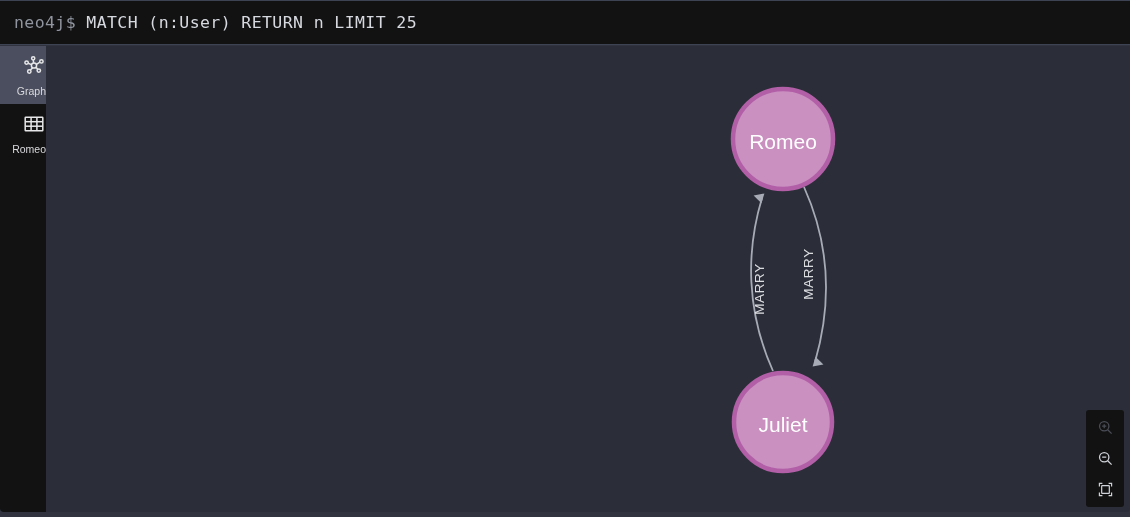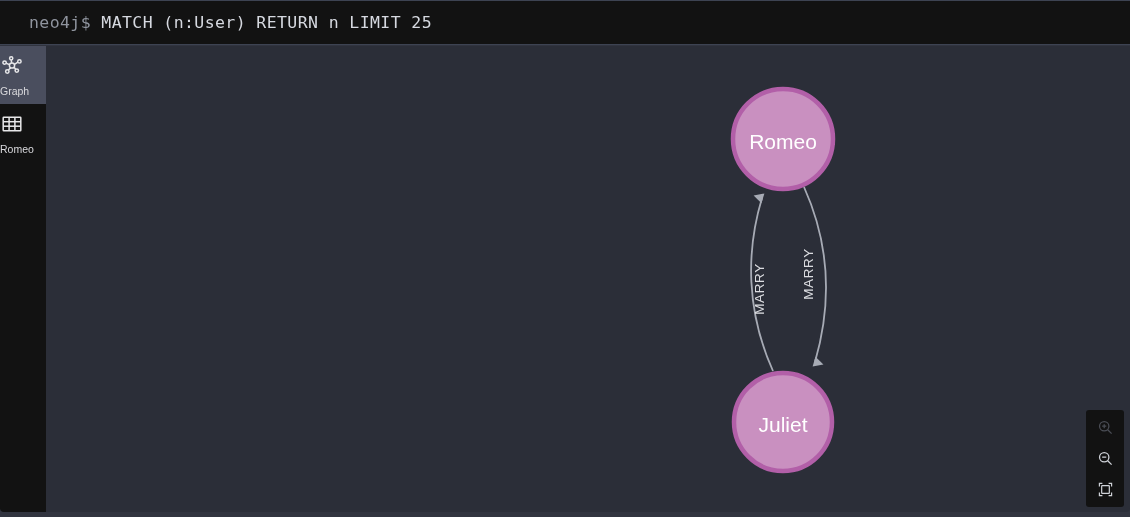--- a/index.html
+++ b/index.html
@@ -33,42 +33,41 @@
     display: flex;
     align-items: center;
   }
   .query-text {
     font-family: "DejaVu Sans Mono", "Liberation Mono", monospace;
     font-size: 16.5px;
     color: #d6d9e0;
     letter-spacing: 0.4px;
     white-space: pre;
     padding-left: 14px;
-    margin-left: 15px;
   }
   .query-prompt { color: #8f949e; }
 
   
   .sidebar {
     position: absolute;
     left: 0;
     top: 46px;
     width: 46px;
     height: 466px;
     background: #121212;
     border-bottom-left-radius: 4px;
     display: flex;
     flex-direction: column;
     align-items: stretch;
   }
   .side-item {
     height: 58px;
     display: flex;
     flex-direction: column;
-    align-items: flex-start;
+    align-items: flex-end;
     justify-content: center;
     gap: 8px;
     cursor: pointer;
     user-select: none;
   }
   .side-item.active { background: #4a4e5e; }
   .side-item .ic {
     width: 24px;
     height: 24px;
     display: block;

